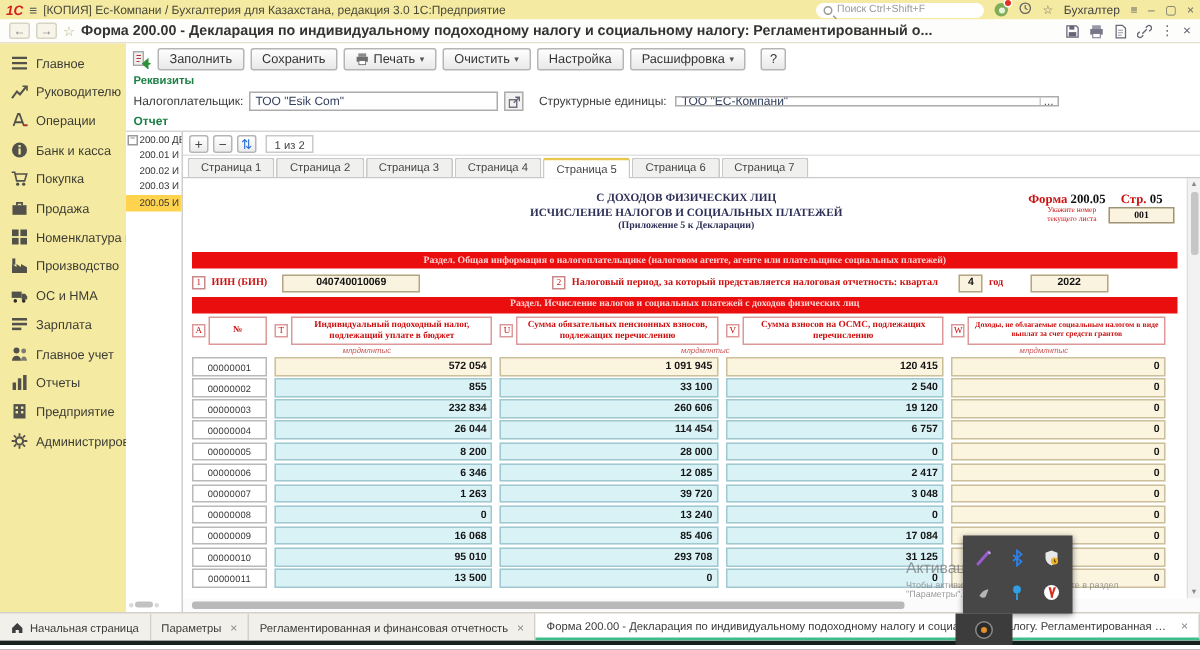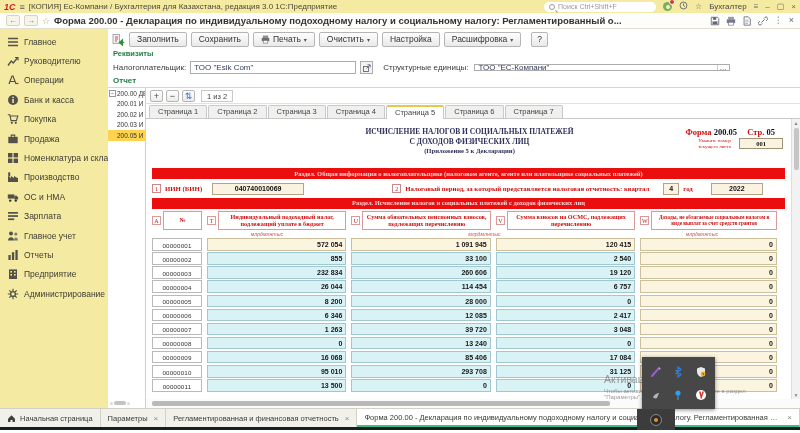--- a/index.html
+++ b/index.html
@@ -26,21 +26,21 @@
   .winhdr{height:16px;background:#fdfdfb;border-bottom:1px solid #e3e0cf;display:flex;align-items:center;gap:4px;padding:0 6px}
   .nav-btn{width:14px;height:11px;border:1px solid #d8d4c2;border-radius:2px;background:#f7f5ea;color:#777;font-size:8px;line-height:10px;text-align:center;cursor:pointer}
   .star{color:#b9b27e;font-size:9px}
   .win-title{font-size:9.5px;font-weight:bold;color:#333;white-space:nowrap;overflow:hidden;flex:1}
   .win-icons{display:flex;align-items:center;gap:6px;color:#667}
   .win-icons svg{width:10px;height:10px;display:block}
   .wi-t{font-size:9px;color:#667;cursor:pointer;line-height:1}
 
   
   .body{display:flex;height:379px}
-  .sidebar{width:108px;background:#f5eaa2;padding:3px 0;overflow:hidden}
+  .sidebar{width:84px;background:#f5eaa2;padding:3px 0;overflow:hidden}
   .sb-item{display:flex;align-items:center;gap:5px;height:19.4px;padding:0 4px 0 7px;font-size:8.5px;color:#3c3c34;cursor:pointer;white-space:nowrap}
   .sb-ic{width:12px;height:12px;flex:0 0 auto}
   .sb-ic svg{width:12px;height:12px;display:block}
   .main{flex:1;display:flex;flex-direction:column;background:#fff;min-width:0;position:relative}
 
   
   .toolbar{height:20px;display:flex;align-items:center;gap:4px;padding:2px 4px}
   .fillico{width:13px;height:13px}
   .fillico svg{width:13px;height:13px;display:block}
   .tb-btn{display:inline-flex;align-items:center;gap:3px;font-size:8.5px;color:#333;background:linear-gradient(#fefefe,#e9e9e9);border:1px solid #b5b5b5;border-radius:2px;padding:1px 7px;height:15px;cursor:pointer;font-family:"Liberation Sans",sans-serif}
@@ -461,22 +461,22 @@
               <div class="ptab">Страница 4</div>
               <div class="ptab active">Страница 5</div>
               <div class="ptab">Страница 6</div>
               <div class="ptab">Страница 7</div>
             </div>
 
           <div class="canvas-wrap">
             <div class="canvas">
               <div class="f-head">
                 <div class="f-title">
+                  <div>С ДОХОДОВ ФИЗИЧЕСКИХ ЛИЦ</div>
                   <div>ИСЧИСЛЕНИЕ НАЛОГОВ И СОЦИАЛЬНЫХ ПЛАТЕЖЕЙ</div>
-                  <div>С ДОХОДОВ ФИЗИЧЕСКИХ ЛИЦ</div>
                   <div class="sub">(Приложение 5 к Декларации)</div>
                 </div>
                 <div class="f-right">
                   <div class="f-line">
                     <span class="red">Форма</span>
                     <span class="blk">200.05</span>
                     <span class="red">Стр.</span>
                     <span class="blk">05</span>
                   </div>
                   <div class="f-hintrow">

